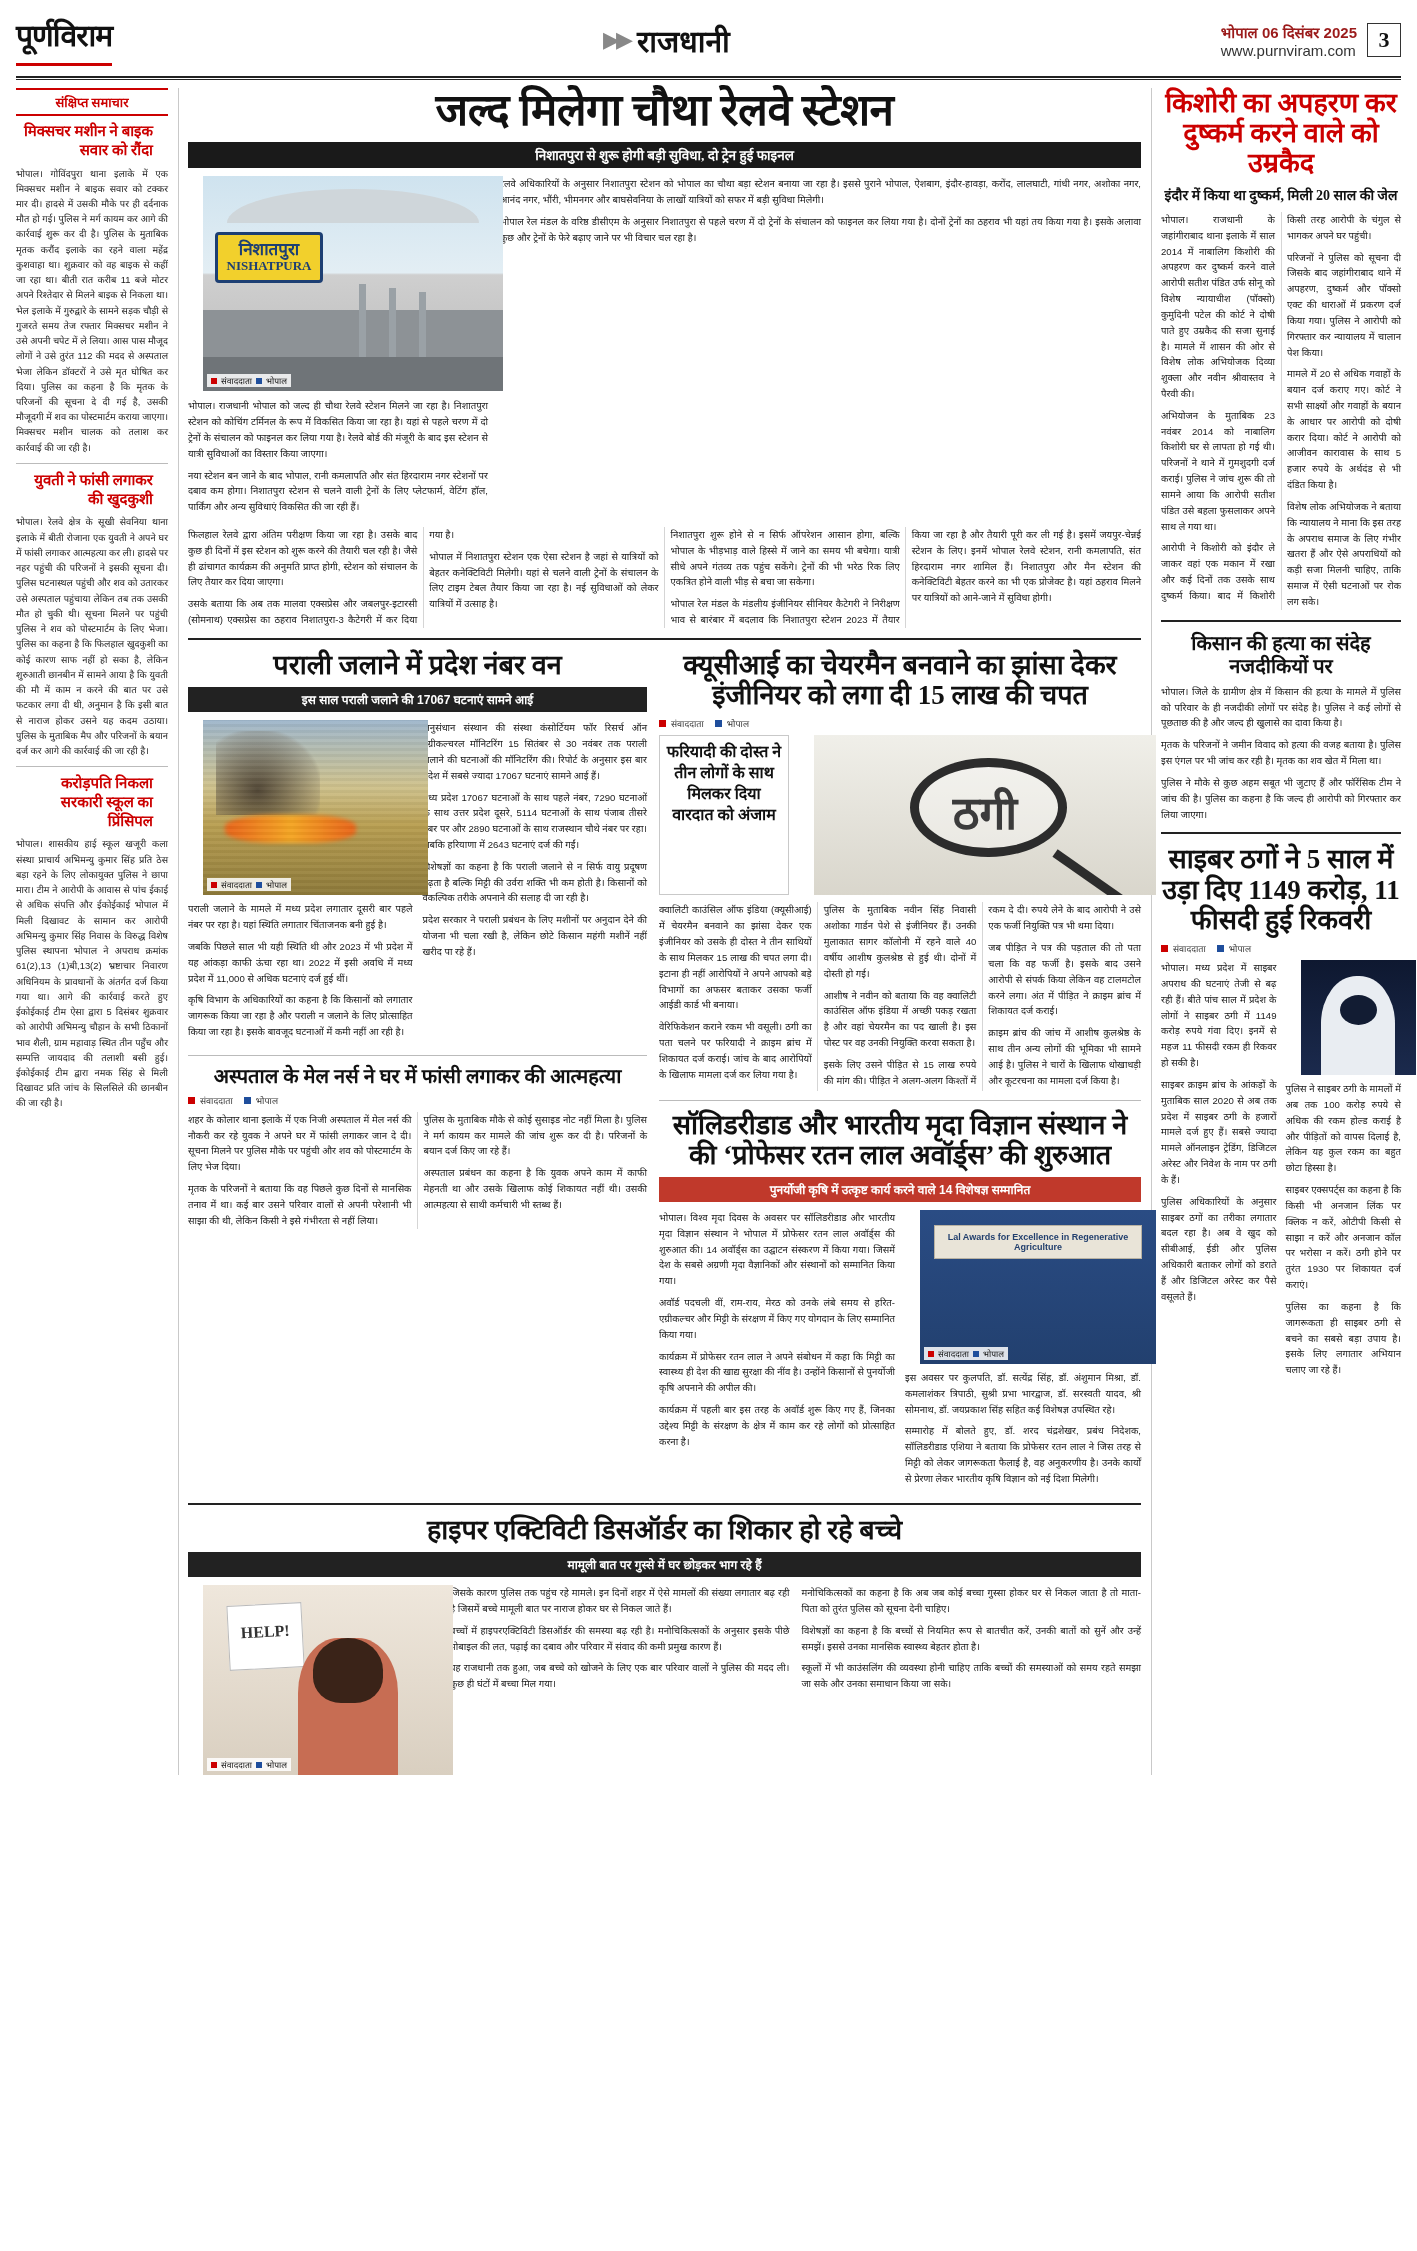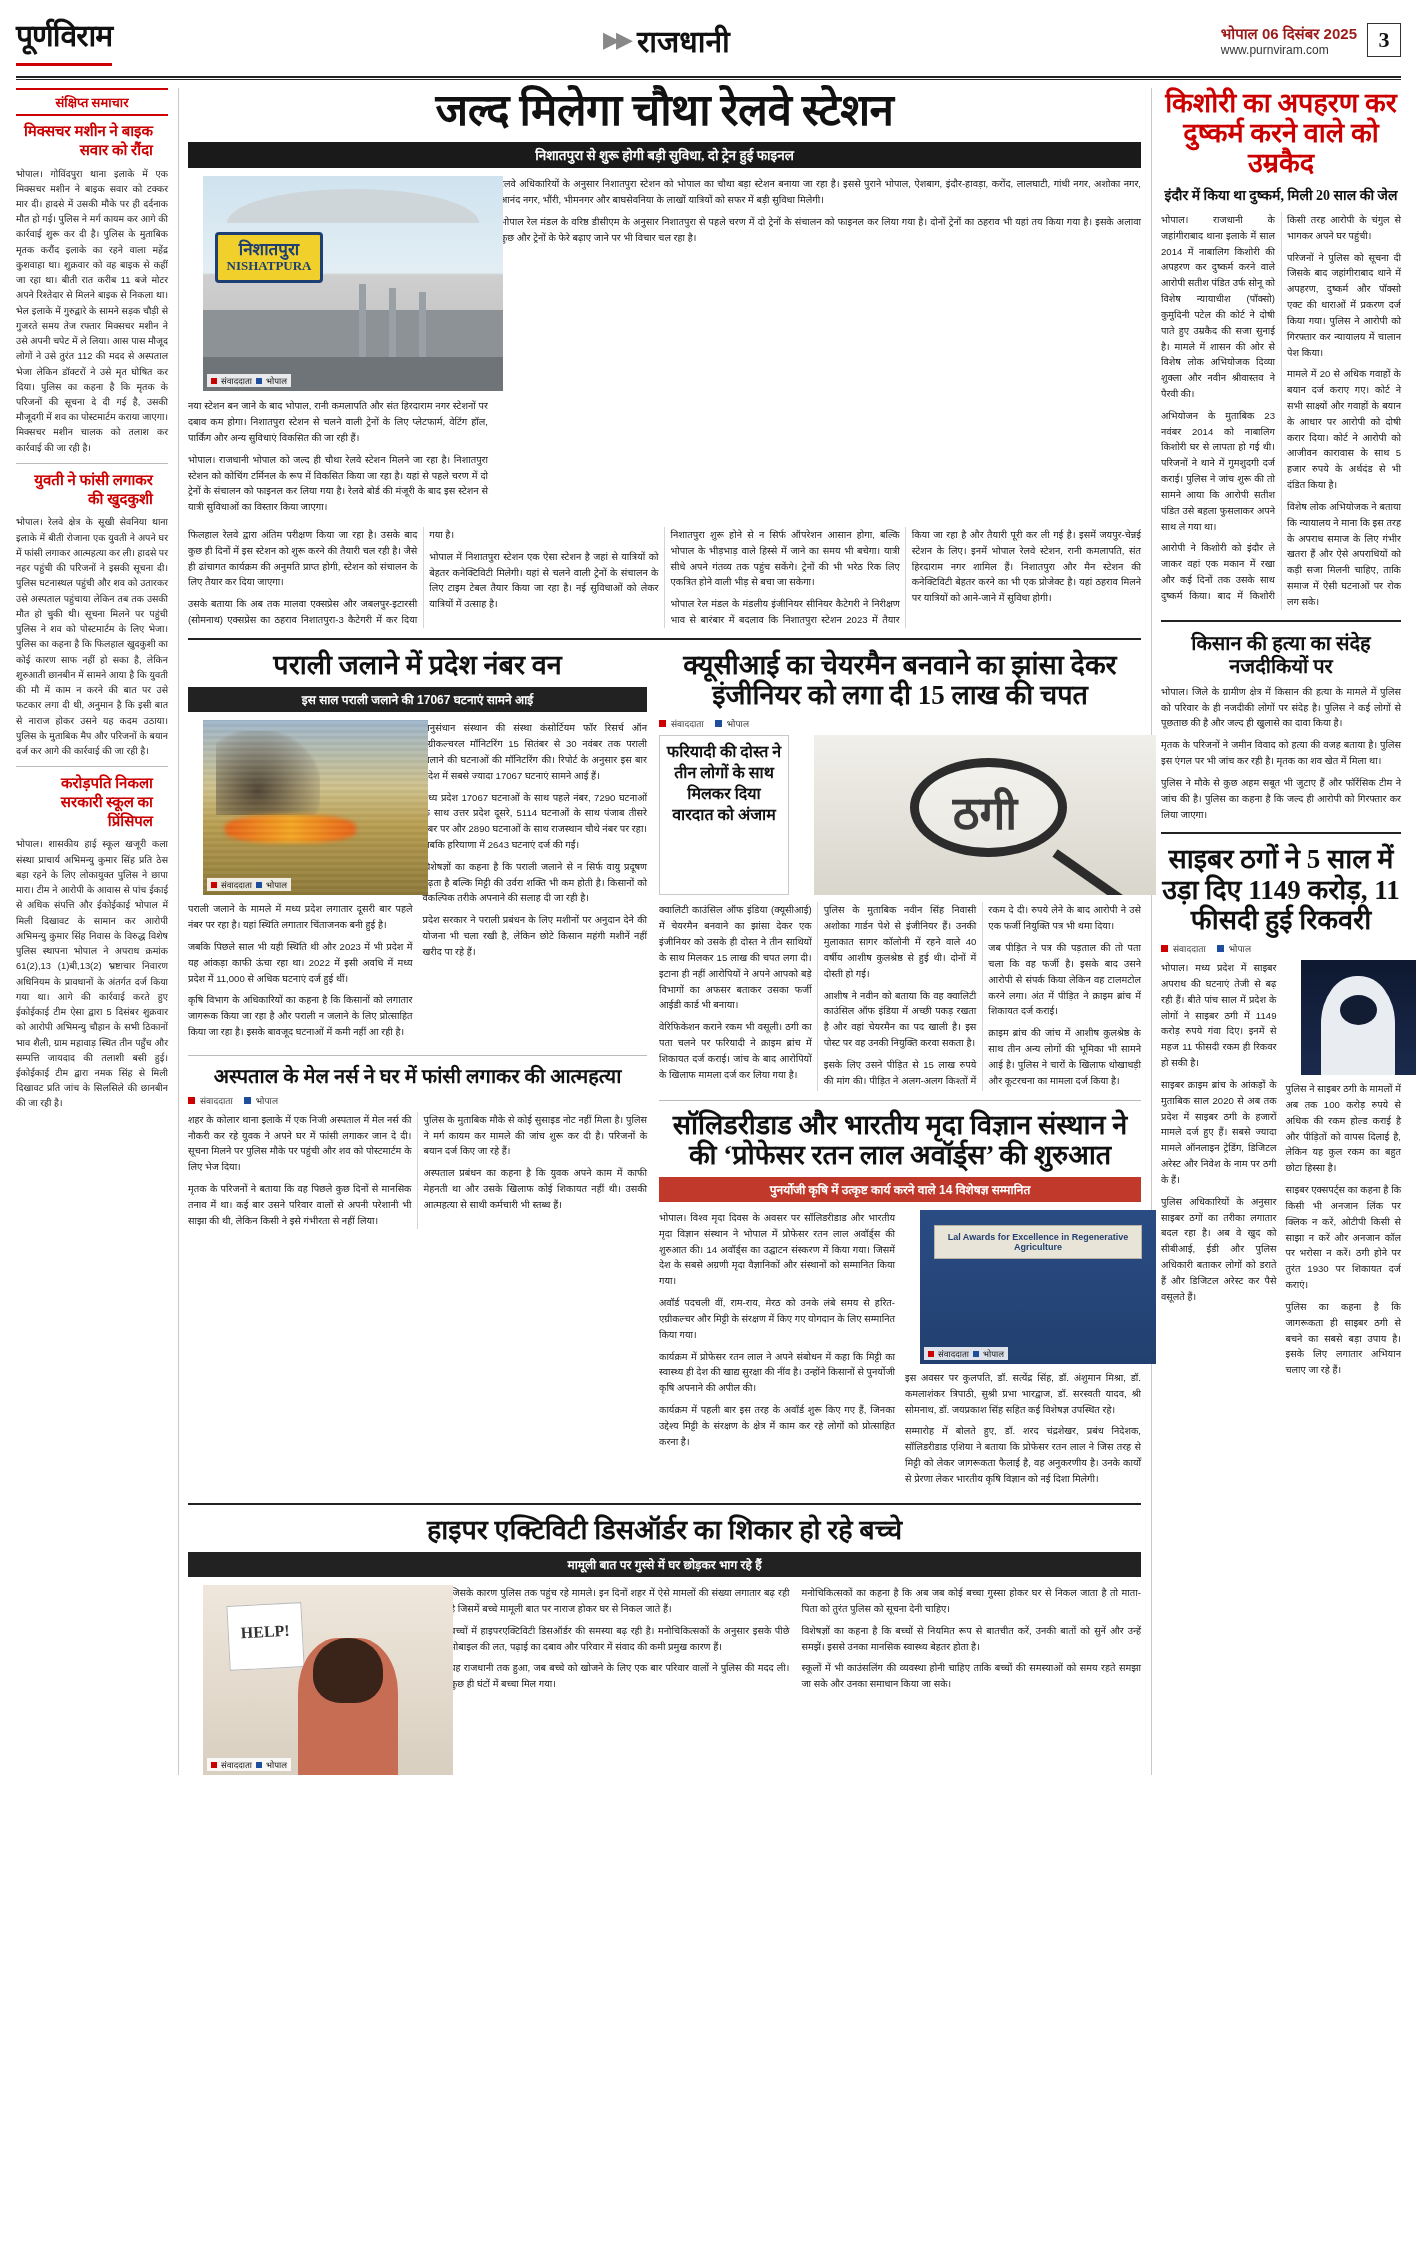--- a/index.html
+++ b/index.html
@@ -15,21 +15,21 @@
   
   .masthead { display:flex; align-items:center; justify-content:space-between; padding-bottom:6px; }
   .mast-logo { font-family:"Liberation Serif", serif; font-weight:bold; font-size:30px; letter-spacing:-1px; color:#111;
       border-bottom:3px solid #c00; padding-bottom:8px; }
   .mast-center { display:flex; align-items:center; gap:8px; }
   .mast-arrows { color:#888; font-size:22px; letter-spacing:-4px; }
   .mast-section { font-family:"Liberation Serif", serif; font-weight:bold; font-size:30px; color:#111; }
   .mast-right { display:flex; align-items:center; gap:10px; }
   .mast-date { }
   .mast-date .d { font-weight:bold; font-size:15px; color:#9b1b1b; }
-  .mast-date .u { font-size:12px; color:#333; }
+  .mast-date .u { font-size:15px; color:#333; }
   .page-num { width:34px; height:34px; border:1px solid #333; display:flex; align-items:center; justify-content:center;
       font-weight:bold; font-size:22px; font-family:"Liberation Serif", serif; }
   .rule-thick { border-top:2px solid #222; border-bottom:1px solid #222; height:4px; margin:4px 0 8px 0; }
 
   
   .grid { display:grid; grid-template-columns:152px 1fr 250px; gap:10px; }
   .colsep { border-left:1px solid #c9c9c9; padding-left:9px; }
 
   
   .rail-head { text-align:center; border-top:2px solid #c00; border-bottom:2px solid #c00; padding:3px 0; margin-bottom:6px; }
@@ -189,22 +189,22 @@
                 <div class="en">NISHATPURA</div>
               </div>
               <div class="cap">
                 <span class="sq"></span>
                 <span>संवाददाता</span>
                 <span class="sq2"></span>
                 <span>भोपाल</span>
               </div>
             </div>
             <div class="txt" style="margin-top:7px;">
+              <p>भोपाल। राजधानी भोपाल को जल्द ही चौथा रेलवे स्टेशन मिलने जा रहा है। निशातपुरा स्टेशन को कोचिंग टर्मिनल के रूप में विकसित किया जा रहा है। यहां से पहले चरण में दो ट्रेनों के संचालन को फाइनल कर लिया गया है। रेलवे बोर्ड की मंजूरी के बाद इस स्टेशन से यात्री सुविधाओं का विस्तार किया जाएगा।</p>
               <p>नया स्टेशन बन जाने के बाद भोपाल, रानी कमलापति और संत हिरदाराम नगर स्टेशनों पर दबाव कम होगा। निशातपुरा स्टेशन से चलने वाली ट्रेनों के लिए प्लेटफार्म, वेटिंग हॉल, पार्किंग और अन्य सुविधाएं विकसित की जा रही हैं।</p>
-              <p>भोपाल। राजधानी भोपाल को जल्द ही चौथा रेलवे स्टेशन मिलने जा रहा है। निशातपुरा स्टेशन को कोचिंग टर्मिनल के रूप में विकसित किया जा रहा है। यहां से पहले चरण में दो ट्रेनों के संचालन को फाइनल कर लिया गया है। रेलवे बोर्ड की मंजूरी के बाद इस स्टेशन से यात्री सुविधाओं का विस्तार किया जाएगा।</p>
             </div>
           </div>
 
           <div class="txt">
             <p>रेलवे अधिकारियों के अनुसार निशातपुरा स्टेशन को भोपाल का चौथा बड़ा स्टेशन बनाया जा रहा है। इससे पुराने भोपाल, ऐशबाग, इंदौर-हावड़ा, करोंद, लालघाटी, गांधी नगर, अशोका नगर, आनंद नगर, भौंरी, भीमनगर और बाघसेवनिया के लाखों यात्रियों को सफर में बड़ी सुविधा मिलेगी।</p>
             <p>भोपाल रेल मंडल के वरिष्ठ डीसीएम के अनुसार निशातपुरा से पहले चरण में दो ट्रेनों के संचालन को फाइनल कर लिया गया है। दोनों ट्रेनों का ठहराव भी यहां तय किया गया है। इसके अलावा कुछ और ट्रेनों के फेरे बढ़ाए जाने पर भी विचार चल रहा है।</p>
           </div>
         </div>
 
         <div class="txt cols4" style="margin-top:6px;">

